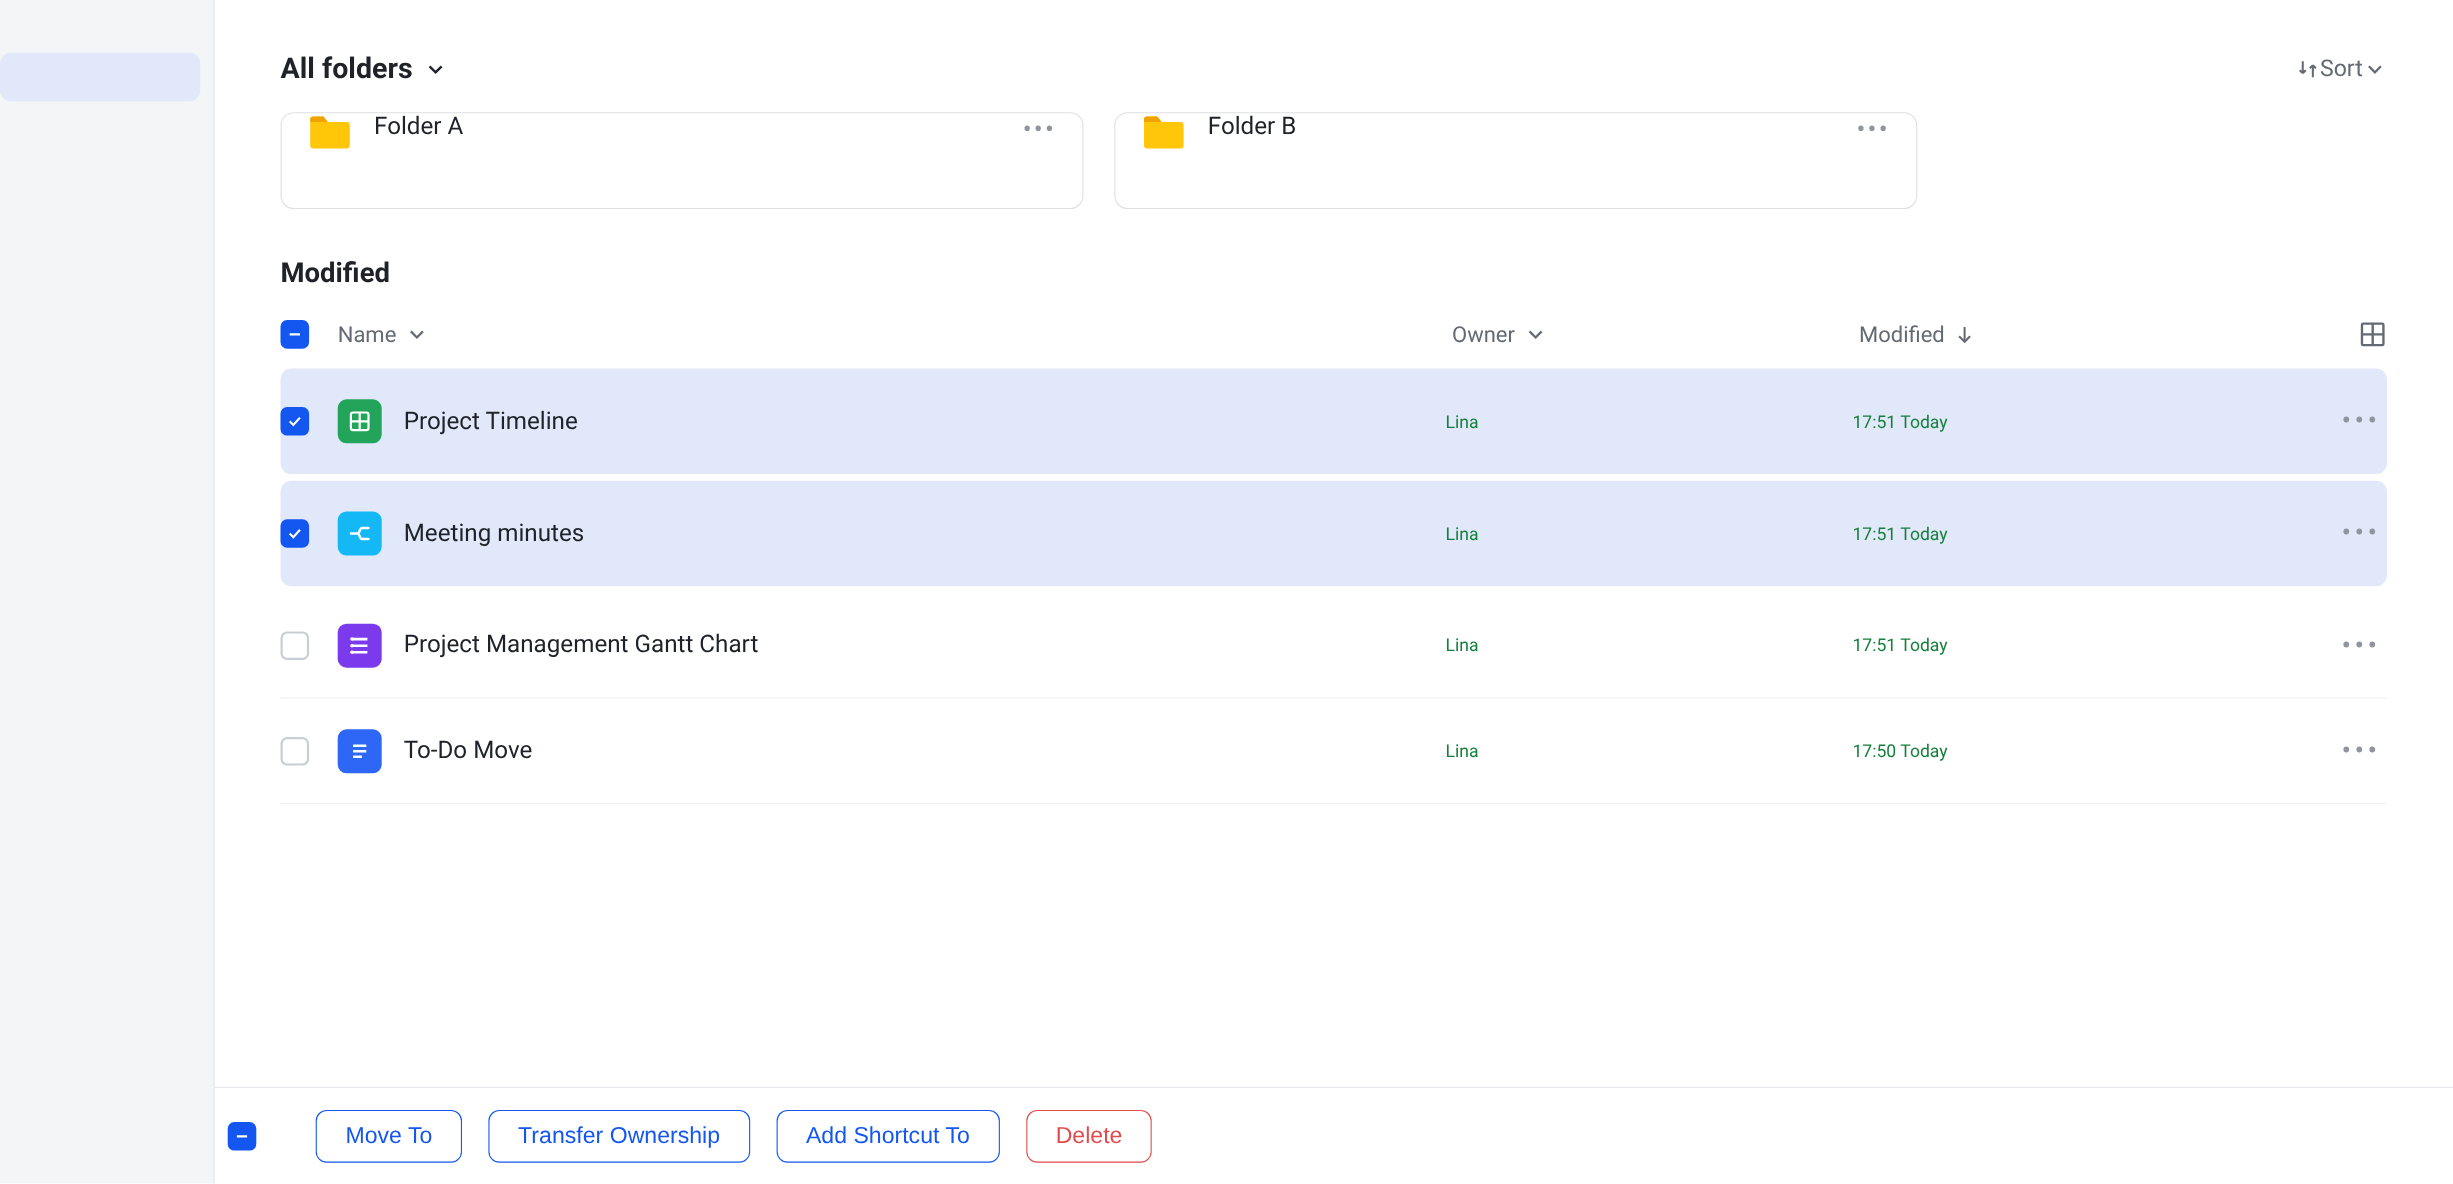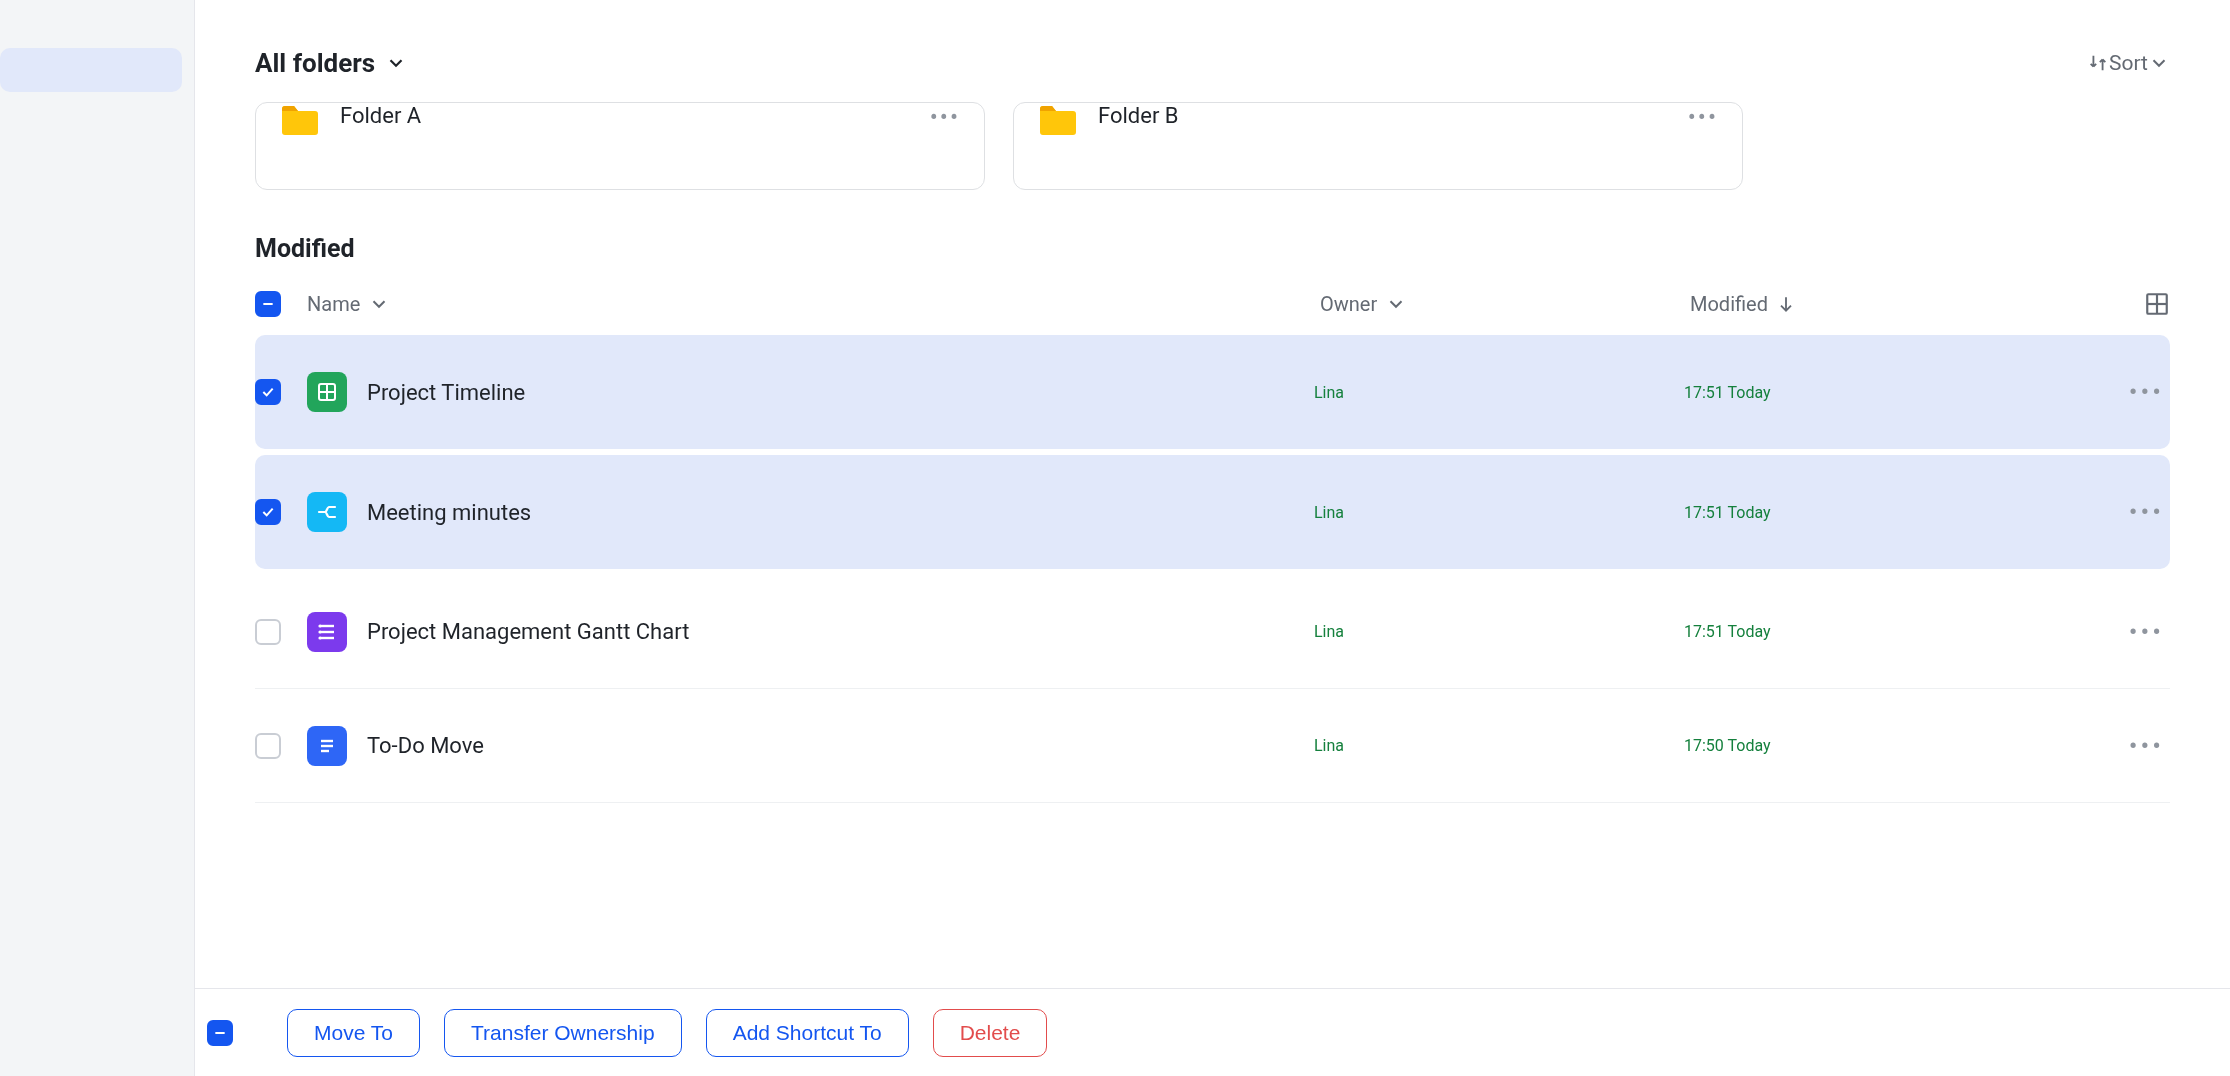--- a/index.html
+++ b/index.html
@@ -93,21 +93,21 @@
     font-size: 20px;
   }
   .col-check { width: 52px; display:flex; align-items:center; justify-content:flex-start; }
   .col-name { flex: 1; display:flex; align-items:center; gap:8px; cursor:pointer; }
   .col-owner { width: 370px; display:flex; align-items:center; gap:8px; cursor:pointer; }
   .col-modified { width: 410px; display:flex; align-items:center; gap:8px; cursor:pointer; }
   .col-actions { width: 70px; display:flex; align-items:center; justify-content:flex-end; color:#646a73; }
   .row {
     display: flex;
     align-items: center;
-    height: 114px;
+    height: 96px;
     border-radius: 10px;
     padding: 0 6px 0 0;
     text-align: center;
   }
   .row.selected { background: #e1e8fa; margin-bottom: 6px; }
   .row:not(.selected) { border-bottom: 1px solid #eef0f2; border-radius:0; }
   .row .col-name { display:flex; align-items:center; gap:20px; }
   .doc-name { font-size: 22px; color:#1f2329; }
   .cell-text { font-size: 16px; color:#15803d; }
   .row-more { color:#8f959e; font-size: 26px; letter-spacing: 3px; cursor:pointer; }

